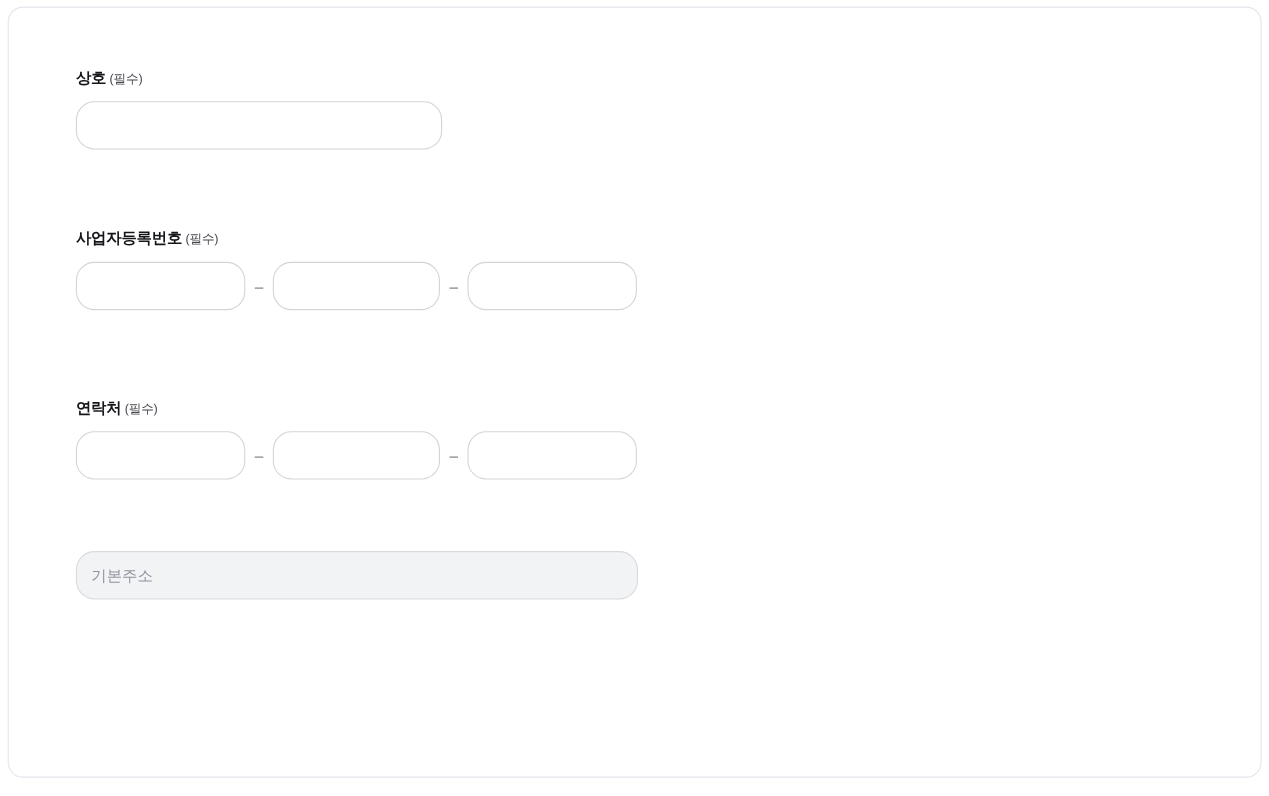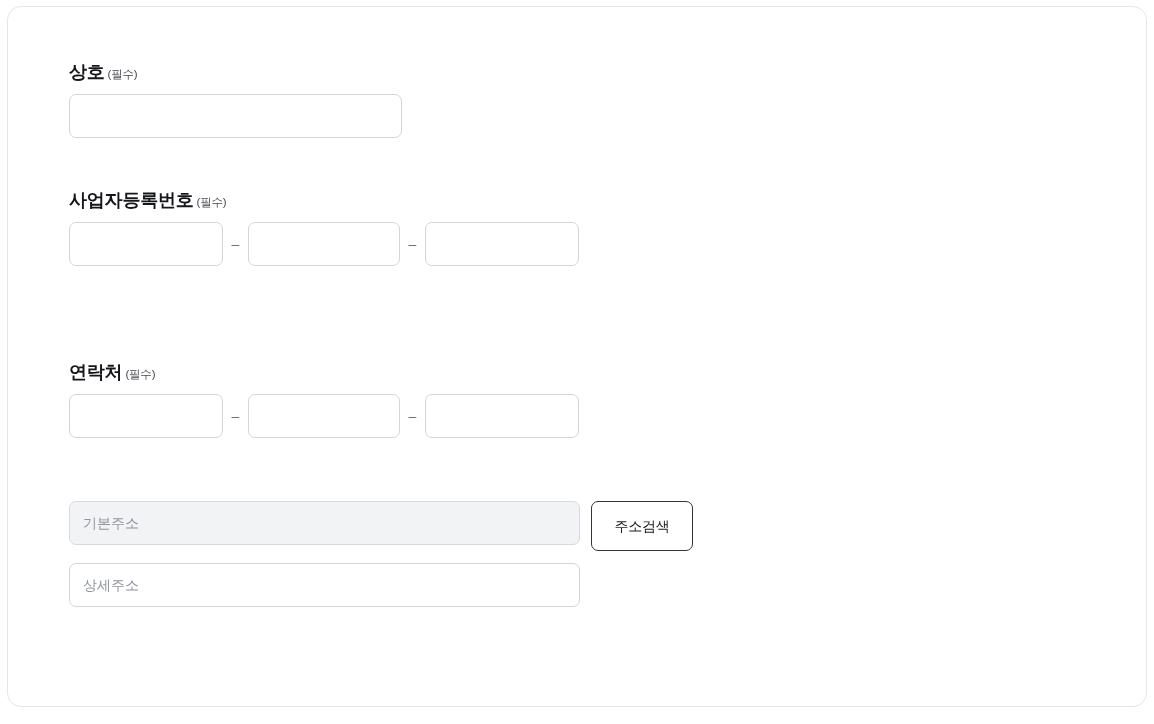--- a/index.html
+++ b/index.html
@@ -34,49 +34,49 @@
     top: 56px;
     right: 20px;
     bottom: 10px;
   }
 
   .field-group {
     position: absolute;
     left: 0;
   }
   .group-company  { top: 0px; }
-  .group-bizno    { top: 128px; }
+  .group-bizno    { top: 146px; }
   .group-contact  { top: 300px; }
   .group-address  { top: 438px; }
 
   .field-label {
     display: block;
     margin: 0 0 13px 0;
     line-height: 1;
     white-space: nowrap;
   }
   .label-main {
-    font-size: 18px;
+    font-size: 14px;
     font-weight: bold;
     color: #14161a;
     letter-spacing: -0.2px;
   }
   .label-req {
     font-size: 11.5px;
     font-weight: normal;
     color: #44474d;
     margin-left: 3px;
     letter-spacing: -0.2px;
   }
 
   .text-input {
     height: 44px;
     background: #ffffff;
     border: 1px solid #d3d5d9;
-    border-radius: 7px;
+    border-radius: 17px;
     padding: 0 13px;
     font-family: "Liberation Sans", "DejaVu Sans", sans-serif;
     font-size: 14px;
     color: #1b1b1b;
     outline: none;
     display: block;
   }
   .text-input::placeholder {
     color: #9094a0;
     opacity: 1;
@@ -165,19 +165,17 @@
         <span class="split-dash">–</span>
         <input class="text-input split-part mid" type="text" placeholder="" style="">
         <span class="split-dash">–</span>
         <input class="text-input split-part" type="text" placeholder="" style="">
       </div>
     </div>
 
     <div class="field-group group-address">
       <div class="address-row">
         <input class="text-input input-address-main" type="text" readonly="" placeholder="기본주소" style="">
-        <button class="addr-search-button" type="button">주소검색</button>
       </div>
-      <input class="text-input input-address-detail" type="text" placeholder="상세주소" style="">
     </div>
 
   </div>
 </div>
 
 </body></html>

